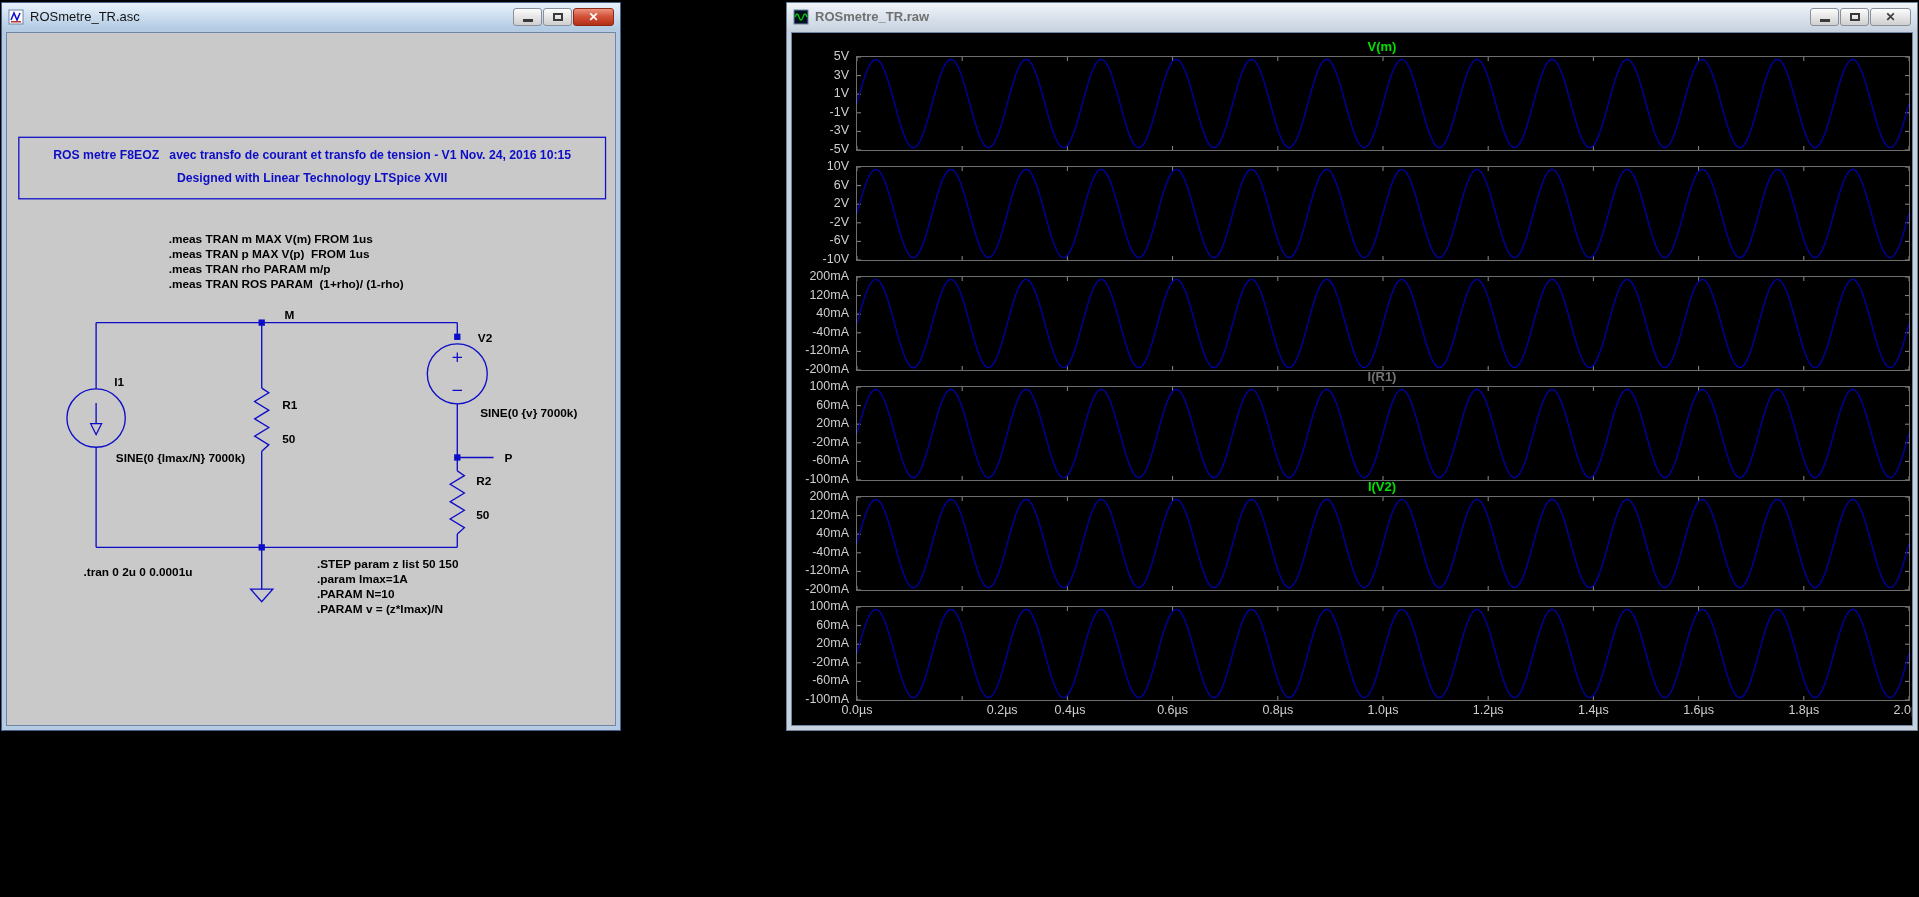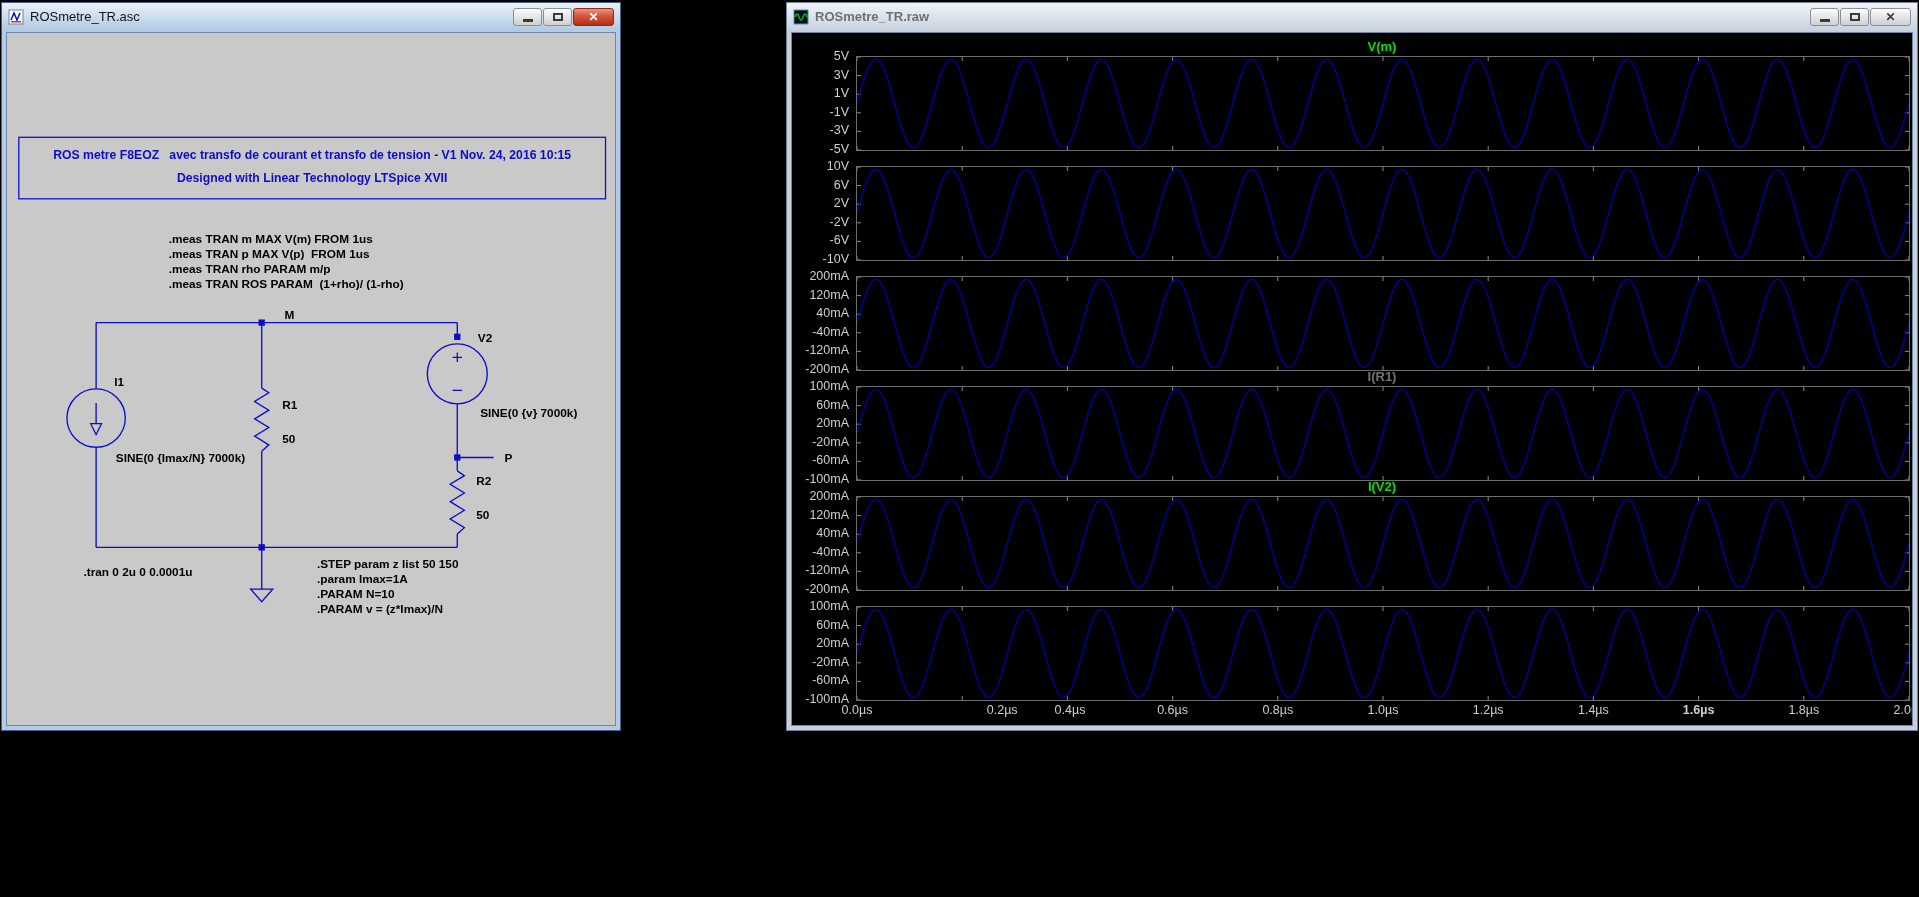--- a/index.html
+++ b/index.html
@@ -258,18 +258,18 @@
       </div>
     <div class="xaxis-row">
         <span class="xtick" style="left: 63px;">0.0µs</span>
         <span class="xtick" style="left: 168.2px; margin-left: 40px;">0.2µs</span>
         <span class="xtick" style="left: 259px; margin-left: 17px;">0.4µs</span>
         <span class="xtick" style="left: 378.6px;">0.6µs</span>
         <span class="xtick" style="left: 483.8px;">0.8µs</span>
         <span class="xtick" style="left: 589px;">1.0µs</span>
         <span class="xtick" style="left: 694.2px;">1.2µs</span>
         <span class="xtick" style="left: 799.4px;">1.4µs</span>
-        <span class="xtick" style="left: 904.6px; font-weight: bold;">1.6µs</span>
+        <span class="xtick" style="left: 904.6px;">1.6µs</span>
         <span class="xtick" style="left: 1009.8px;">1.8µs</span>
         <span class="xtick" style="left: 1115px;">2.0µs</span>
       </div>
   </div>
 </div>
 
 </body></html>

